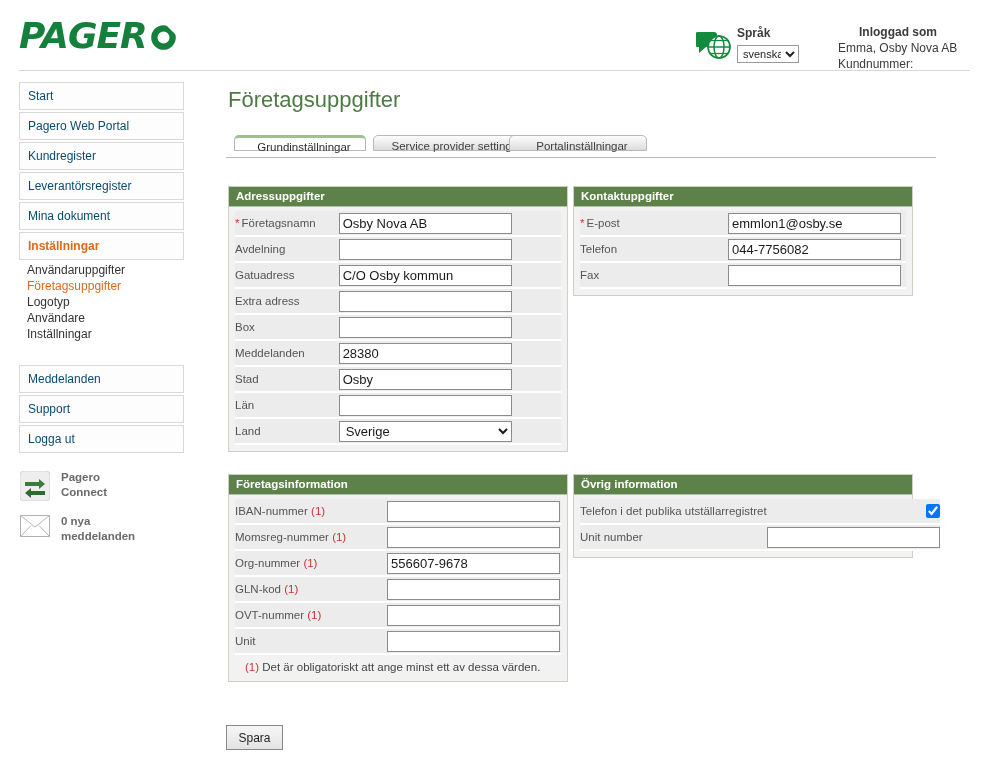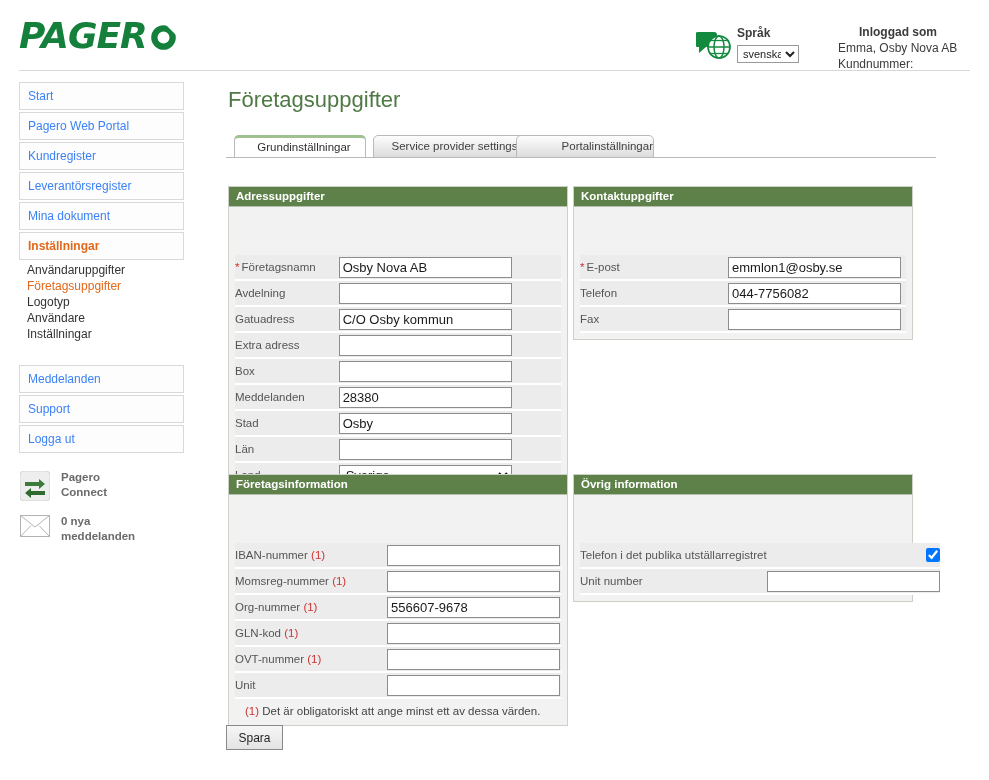--- a/index.html
+++ b/index.html
@@ -49,21 +49,21 @@
   .account-title { font-weight: bold; padding-left: 21px; }
 
   
   .sidebar { position: absolute; left: 19px; top: 82px; width: 165px; }
   .nav-item {
     box-sizing: border-box;
     width: 165px; height: 28px; line-height: 26px;
     padding-left: 8px;
     border: 1px solid #d9d9d9;
     background: #fdfdfd;
-    color: #3b82f6;
+    color: #0c4a6e;
     font-size: 12px;
     margin-bottom: 2px;
     cursor: pointer;
   }
   .nav-item.active { color: #e2681a; font-weight: bold; }
   .submenu { margin: 2px 0 23px 0; padding-left: 6px; }
   .submenu-item {
     font-size: 12px; line-height: 16px; color: #333333; cursor: pointer;
     padding-left: 2px;
   }
@@ -81,21 +81,21 @@
   .page-title {
     font-size: 22px; color: #4f7a45; font-weight: normal;
     margin: 0 0 23px 2px; line-height: 24px;
   }
 
   
   .tabs { position: relative; height: 23px; }
   .tab {
     position: absolute; top: 0;
     box-sizing: border-box;
-    height: 23px; line-height: 20px;
+    height: 16px; line-height: 20px;
     text-align: center;
     font-size: 11.5px; color: #3f3f3f;
     border: 1px solid #b9b9b9;
     border-radius: 5px 5px 0 0;
     background: linear-gradient(to bottom, #fdfdfd 0%, #ebebeb 55%, #dcdcdc 100%);
     cursor: pointer;
     padding-left: 8px;
   }
   .tab.active {
     background: #ffffff;
@@ -117,21 +117,21 @@
     border: 1px solid #ccd1c8;
     background: #f2f2f2;
   }
   .panel-head {
     height: 19px; line-height: 19px;
     background: #5e8049;
     color: #ffffff; font-weight: bold; font-size: 11.5px;
     padding-left: 7px;
     border-bottom: 1px solid #b5bfae;
   }
-  .panel-body { padding: 4px 6px 6px 6px; margin-top: 44px; }
+  .panel-body { padding: 4px 6px 6px 6px; }
 
   table.form { border-collapse: collapse; width: 100%; }
   table.form td { padding: 0; vertical-align: middle; }
   td.lbl {
     background: #ececec;
     border-bottom: 2px solid #ffffff;
     height: 24px;
     padding-left: 12px;
     font-size: 11.5px; color: #555555;
     white-space: nowrap;
@@ -271,21 +271,21 @@
       </span>
     </div>
   </div>
 
   <div class="main">
     <div class="page-title">Företagsuppgifter</div>
 
     <div class="tabs">
       <div class="tab active" style="left:8px; width:132px;">Grundinställningar</div>
       <div class="tab" style="left:147px; width:155px;">Service provider settings</div>
-      <div class="tab" style="left:290px; width:138px;text-align:right;">Portalinställningar</div>
+      <div class="tab" style="left:283px; width:138px;">Portalinställningar</div>
       <div class="tabs-underline"></div>
     </div>
 
     <div class="panels" style="height:520px;">
 
       <div class="panel" style="left:2px; top:14px; width:340px;">
         <div class="panel-head">Adressuppgifter</div>
         <div class="panel-body">
           <table class="form">
             <tbody>

